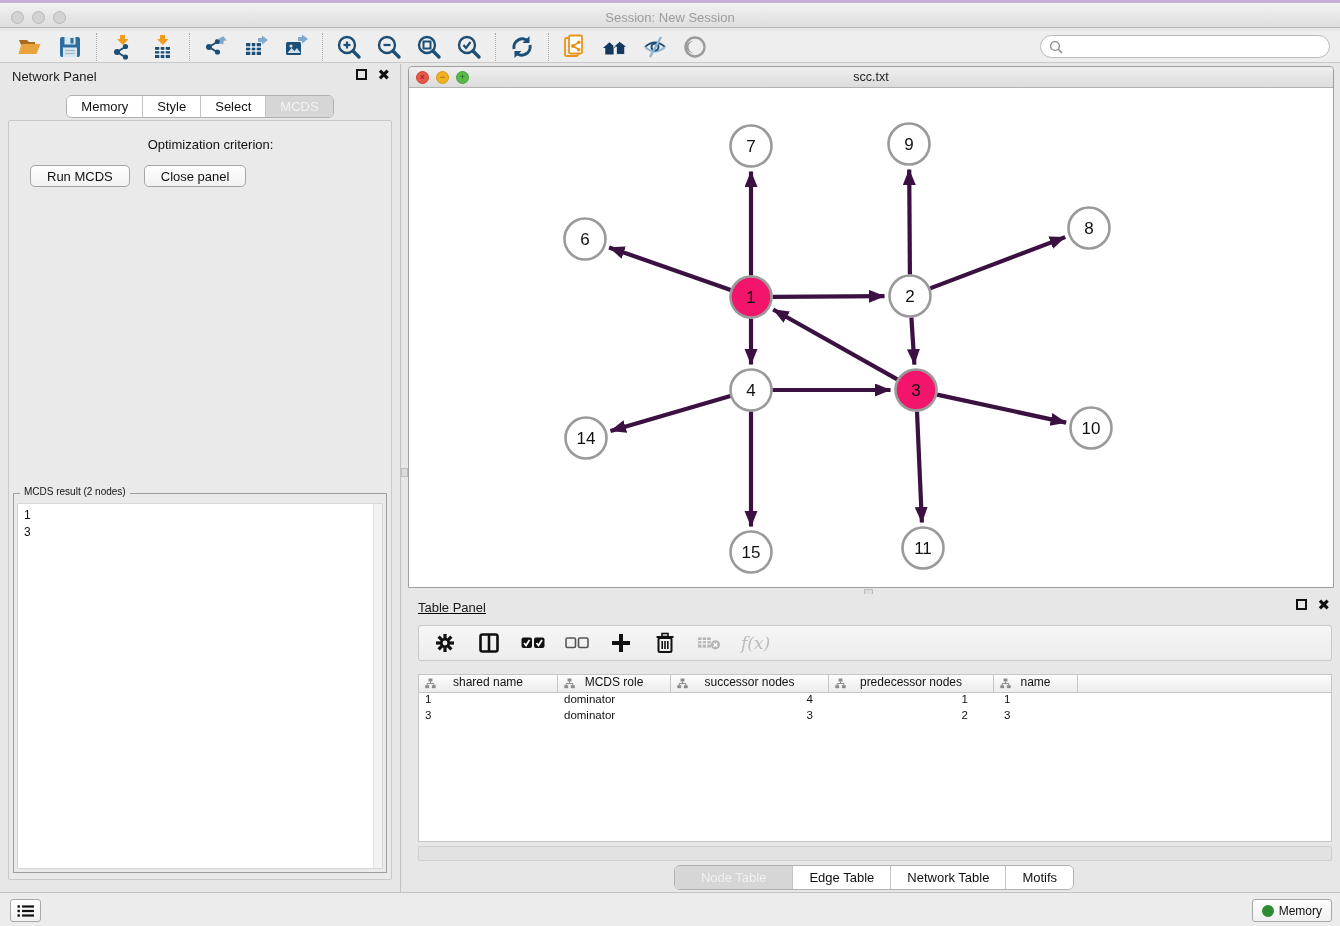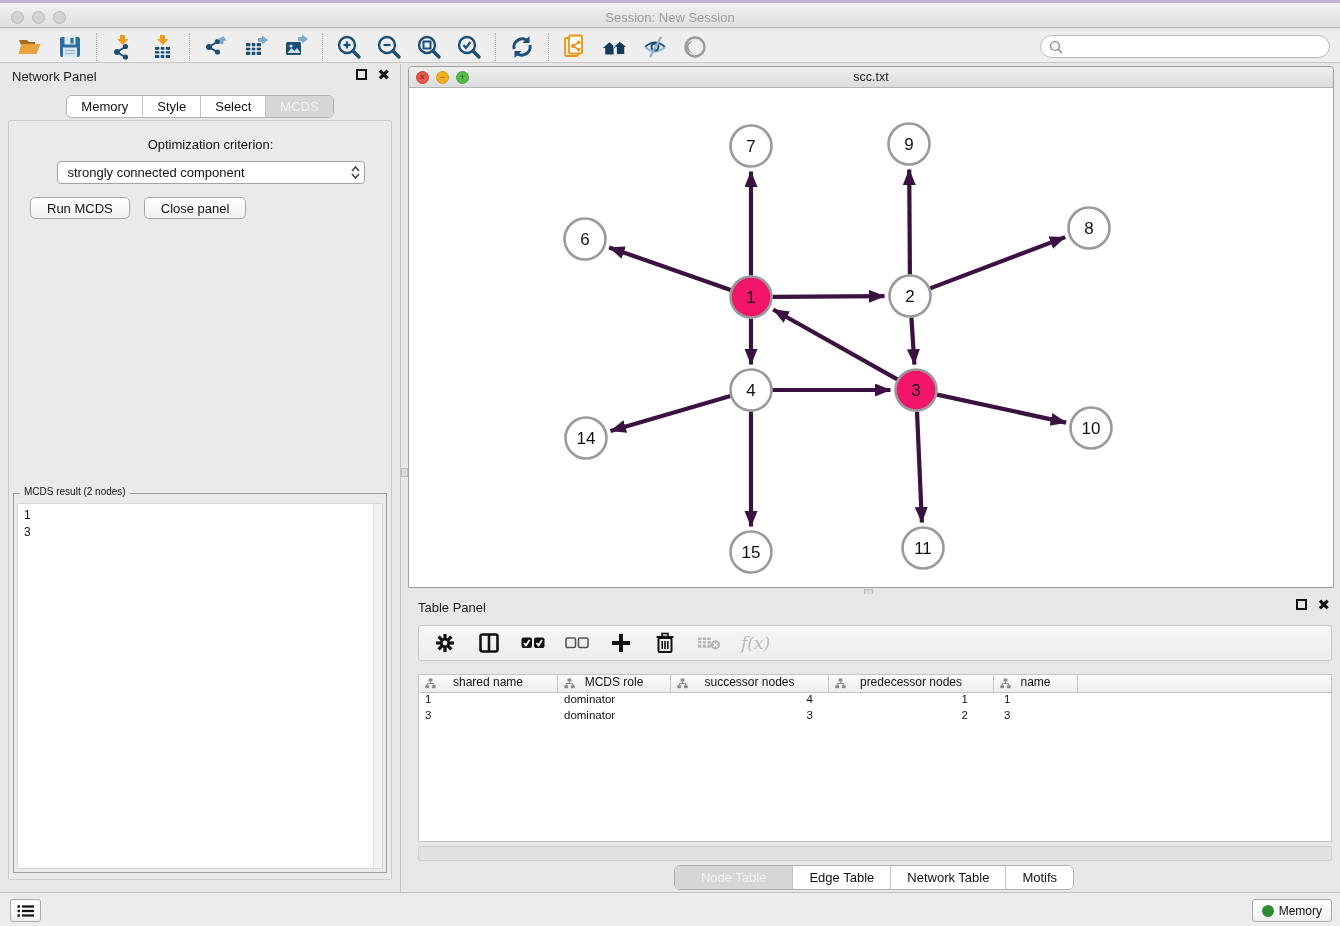--- a/index.html
+++ b/index.html
@@ -76,21 +76,21 @@
   .net-titlebar { height:21px; background:linear-gradient(#efefef,#dcdcdc); border-bottom:1px solid #b2b2b2; border-radius:4px 4px 0 0; position:relative; }
   .net-traffic { position:absolute; left:7px; top:4px; display:flex; gap:7px; }
   .net-title { text-align:center; font-size:12.5px; color:#222; padding-top:3px; }
   .net-canvas { position:absolute; left:0; right:0; top:21px; bottom:0; background:#fff; overflow:hidden; }
 
   
   .v-splitter-handle { position:absolute; left:401px; top:468px; width:7px; height:9px; background:#dcdcdc; border:1px solid #bbb; }
   .h-splitter-handle { position:absolute; left:864px; top:589px; width:9px; height:6px; background:#dcdcdc; border:1px solid #bbb; }
 
   
-  .table-panel { position:absolute; left:408px; top:594px; right:0; bottom:34px; background:#e7e7e7; }
+  .table-panel { position:absolute; left:408px; top:594px; right:0; bottom:34px; background:#e7e7e7;text-decoration:underline; }
   .tp-head { position:relative; height:24px; padding:6px 10px 0 10px; font-size:13px; color:#1a1a1a; }
   .tp-toolbar {
     position:absolute; left:10px; right:8px; top:31px; height:36px;
     background:linear-gradient(#f6f6f6,#ededed); border:1px solid #c9c9c9; border-radius:3px;
     display:flex; align-items:center; gap:20px; padding:0 14px;
   }
   .tp-toolbar .tbtn { width:24px; height:24px; }
   .fx-label { font-family:"DejaVu Serif","Liberation Serif",serif; font-style:italic; font-size:17px; color:#bbb; }
   .grid { position:absolute; left:10px; right:8px; top:80px; }
   .grid-header { display:flex; height:19px; background:linear-gradient(#fdfdfd,#ececec); border:1px solid #c6c6c6; }
@@ -296,31 +296,20 @@
   <div class="cp-tabs">
     <div class="tabbar">
       <div class="tab">Memory</div>
       <div class="tab">Style</div>
       <div class="tab">Select</div>
       <div class="tab active">MCDS</div>
     </div>
   </div>
   <div class="cp-inner">
     <div class="opt-label">Optimization criterion:</div>
-    <div class="select">
-      <span>strongly connected component</span>
-      <span class="chevrons">
-        <svg width="9" height="6" viewBox="0 0 9 6">
-            <path d="M1 5l3.5-4L8 5" fill="none" stroke="#444" stroke-width="1.6"></path>
-          </svg>
-        <svg width="9" height="6" viewBox="0 0 9 6">
-            <path d="M1 1l3.5 4L8 1" fill="none" stroke="#444" stroke-width="1.6"></path>
-          </svg>
-      </span>
-    </div>
     <div class="btn-row">
       <div class="btn">Run MCDS</div>
       <div class="btn">Close panel</div>
     </div>
     <div class="groupbox">
       <div class="groupbox-legend">MCDS result (2 nodes)</div>
       <div class="groupbox-body">
         <div class="result-lines">
             <div>1</div>
             <div>3</div>

